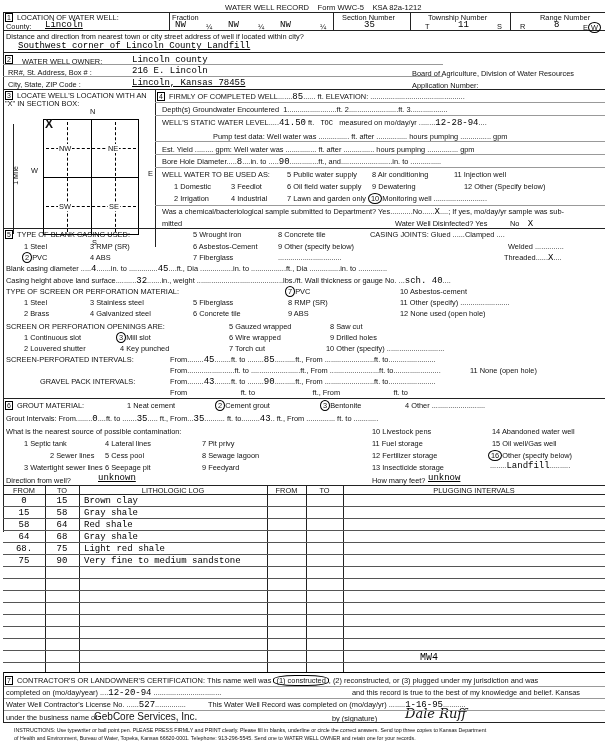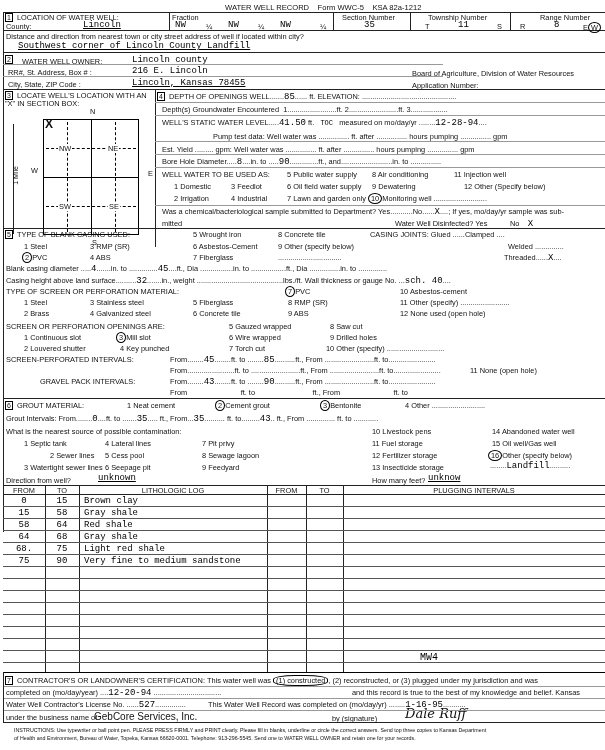--- a/index.html
+++ b/index.html
@@ -34,21 +34,21 @@
 <div class="vl" style="left:3px;top:12px;height:520px;"></div>
 <div class="vl" style="left:169px;top:12px;height:18px;"></div>
 <div class="vl" style="left:333px;top:12px;height:18px;"></div>
 <div class="vl" style="left:410px;top:12px;height:18px;"></div>
 <div class="vl" style="left:510px;top:12px;height:18px;"></div>
 
 <div class="abs" style="left:5px;top:13px;">
   <span class="secnum">1</span><span>LOCATION OF WATER WELL:</span>
 </div>
 <div class="abs" style="left:6px;top:22px;">County:</div>
-<div class="abs typed" style="left:45px;top:20px;text-decoration:underline;margin-left:38px;">Lincoln</div>
+<div class="abs typed" style="left:45px;top:20px;text-decoration:underline;">Lincoln</div>
 
 <div class="abs" style="left:172px;top:13px;">Fraction</div>
 <div class="abs typed" style="left:175px;top:20px;">NW</div>
 <div class="abs" style="left:206px;top:22px;">¼</div>
 <div class="abs typed" style="left:228px;top:20px;">NW</div>
 <div class="abs" style="left:258px;top:22px;">¼</div>
 <div class="abs typed" style="left:280px;top:20px;">NW</div>
 <div class="abs" style="left:320px;top:22px;">¼</div>
 
 <div class="abs" style="left:342px;top:13px;">Section Number</div>
@@ -98,21 +98,21 @@
   <div class="dash" style="left:2px;top:28px;width:90px;"></div>
   <div class="dash" style="left:2px;top:86px;width:90px;"></div>
   <div class="abs" style="left:14px;top:24px;background:#fff;padding:0 1px;">NW</div>
   <div class="abs" style="left:63px;top:24px;background:#fff;padding:0 1px;">NE</div>
   <div class="abs" style="left:14px;top:82px;background:#fff;padding:0 1px;">SW</div>
   <div class="abs" style="left:64px;top:82px;background:#fff;padding:0 1px;">SE</div>
   <div class="abs" style="left:1px;top:-3px;font-size:12px;font-weight:bold;">X</div>
 </div>
 
 <div class="abs" style="left:157px;top:92px;">
-  <span class="secnum">4</span><span>DEPTH OF OPENINGS WELL</span><span class="dots">.......</span><span class="typed">85</span><span class="dots">......</span>
+  <span class="secnum">4</span><span>FIRMLY OF COMPLETED WELL</span><span class="dots">.......</span><span class="typed">85</span><span class="dots">......</span>
   <span>ft. ELEVATION:</span><span class="dots"> ..............................................</span>
 </div>
 <div class="abs" style="left:162px;top:105px;">
   <span>Depth(s) Groundwater Encountered</span>&nbsp;&nbsp;<span>1.</span><span>.......................</span><span>ft. 2.</span><span>.......................</span><span>ft. 3.</span><span>.................</span>
 </div>
 <div class="abs" style="left:162px;top:118px;">
   <span>WELL'S STATIC WATER LEVEL</span><span>.....</span><span class="typed">41.50</span>&nbsp;<span>ft.</span>&nbsp;&nbsp;&nbsp;<span class="typed" style="font-size:7px;">TOC</span>&nbsp;&nbsp;&nbsp;<span>measured on mo/day/yr</span><span> ........</span><span class="typed">12-28-94</span><span>....</span>
 </div>
 <div class="abs" style="left:213px;top:132px;">
   <span>Pump test data:   Well water was</span><span> ............... </span><span>ft. after</span><span> ............... </span><span>hours pumping</span><span> ............... gpm</span>
@@ -311,21 +311,21 @@
 <div>
   <div class="cell typed" style="left:3px;top:556px;width:42px;">75</div>
   <div class="cell typed" style="left:45px;top:556px;width:34px;">90</div>
   <div class="abs typed" style="left:84px;top:556px;">Very fine to medium sandstone</div>
 </div>
 <div class="abs typed" style="left:420px;top:652px;font-size:10px;">MW4</div>
 
 <div class="hl thick" style="left:3px;top:672px;width:602px;"></div>
 
 <div class="abs" style="left:5px;top:675px;">
-  <span class="secnum">7</span><span>CONTRACTOR'S OR LANDOWNER'S CERTIFICATION: This water well was</span>
+  <span class="secnum">7</span><span>CONTRACTOR'S OR LANDOWNER'S CERTIFICATION: This name well was</span>
   <span class="circle" style="border-radius:40%;">(1) constructed</span><span>, (2) reconstructed, or (3) plugged under my jurisdiction and was</span>
 </div>
 <div class="abs" style="left:6px;top:688px;">
   <span>completed on (mo/day/year)</span><span> ....</span><span class="typed">12-20-94</span><span> .................................</span>
 </div>
 <div class="abs" style="left:352px;top:688px;">and this record is true to the best of my knowledge and belief. Kansas</div>
 <div class="abs" style="left:6px;top:700px;">
   <span>Water Well Contractor's License No.</span><span> ......</span><span class="typed">527</span><span>...............</span>
 </div>
 <div class="abs" style="left:208px;top:700px;">

